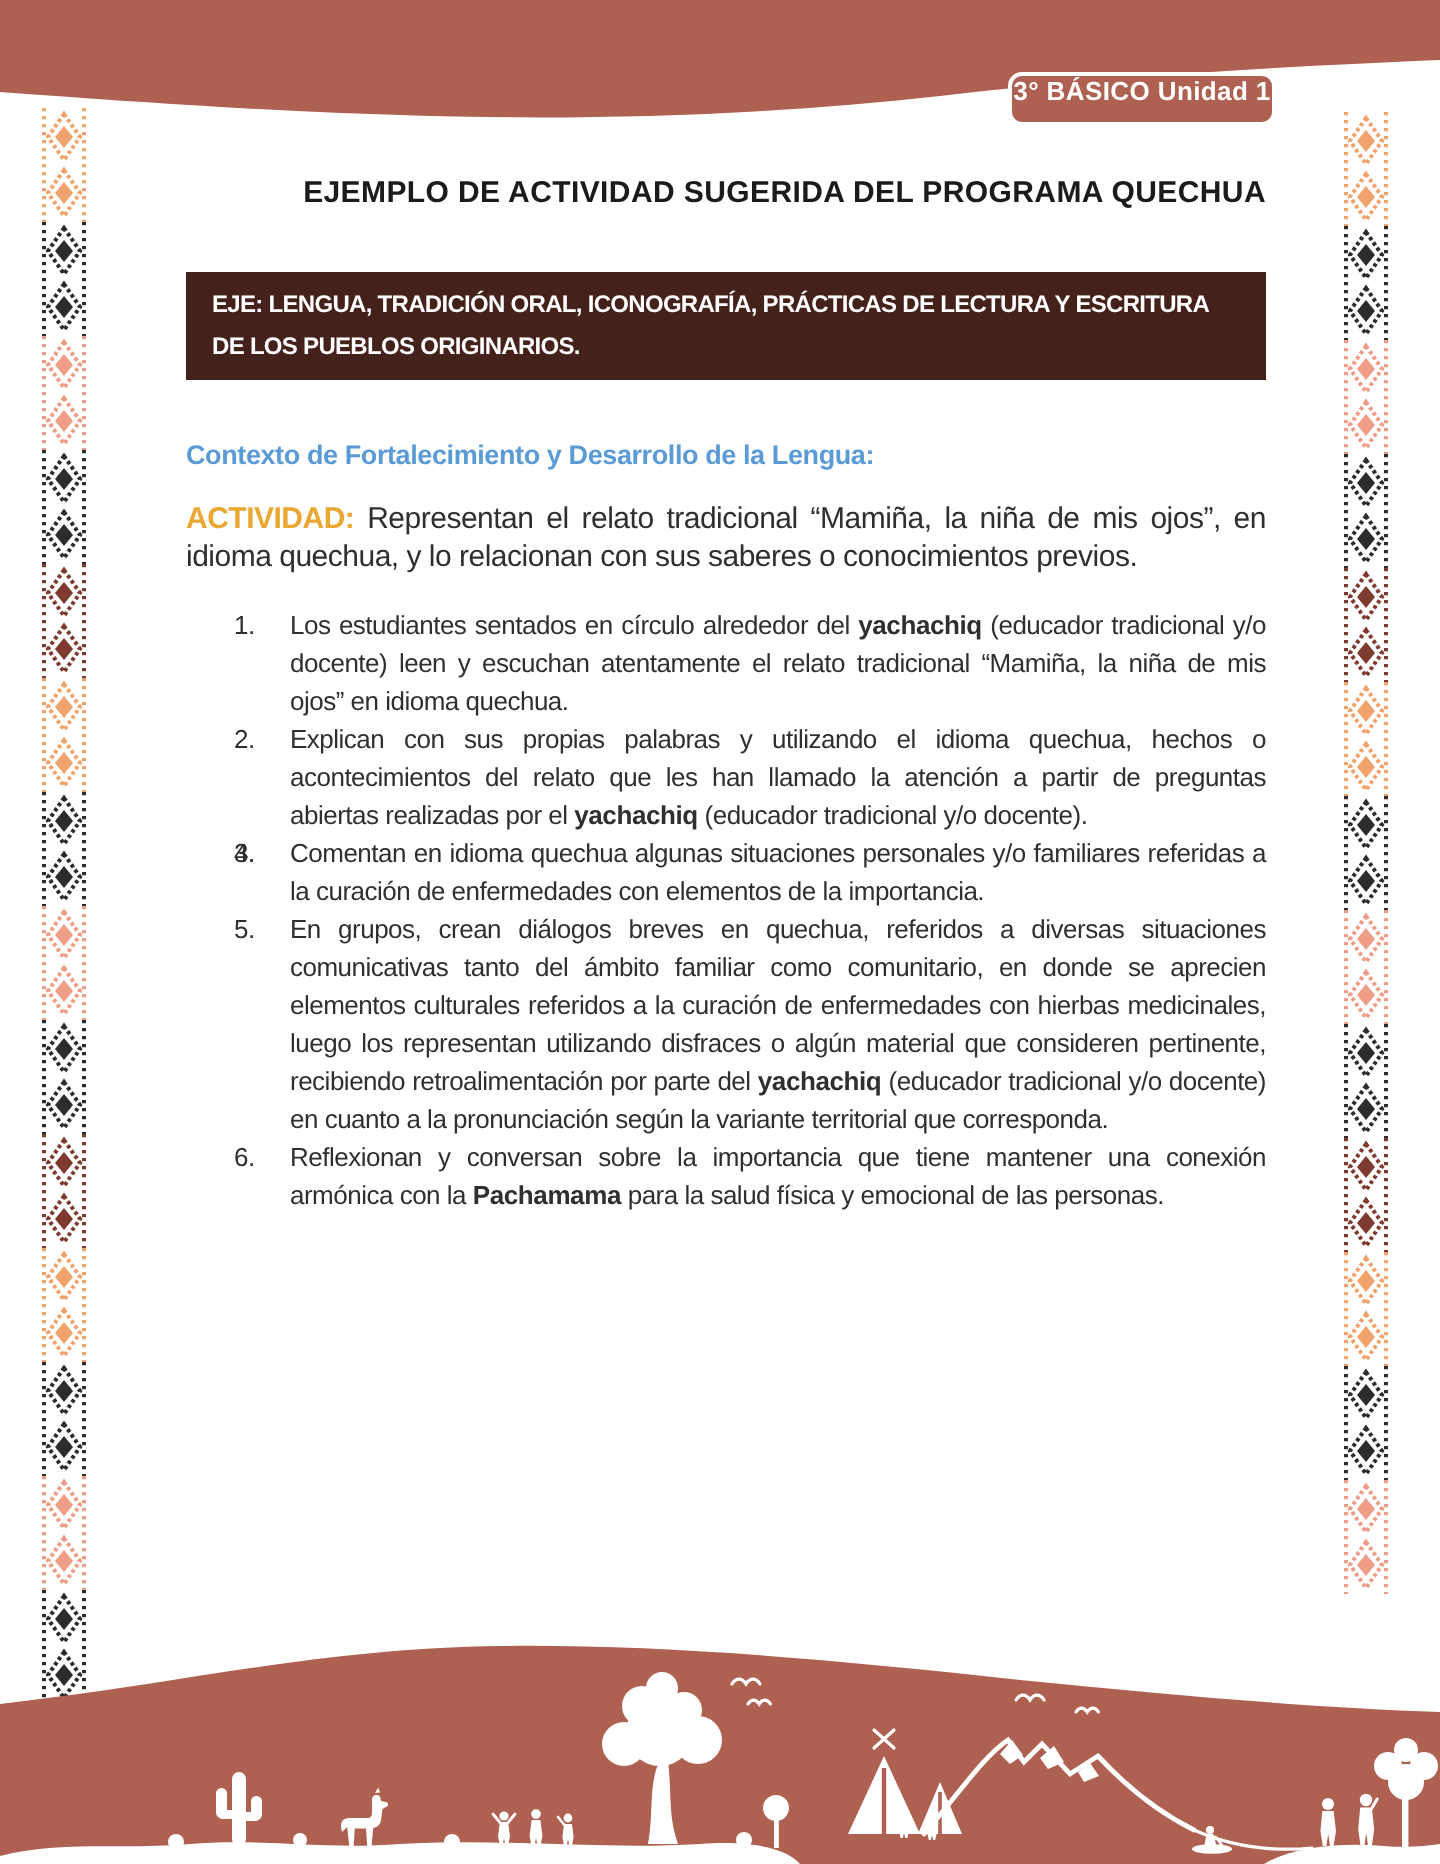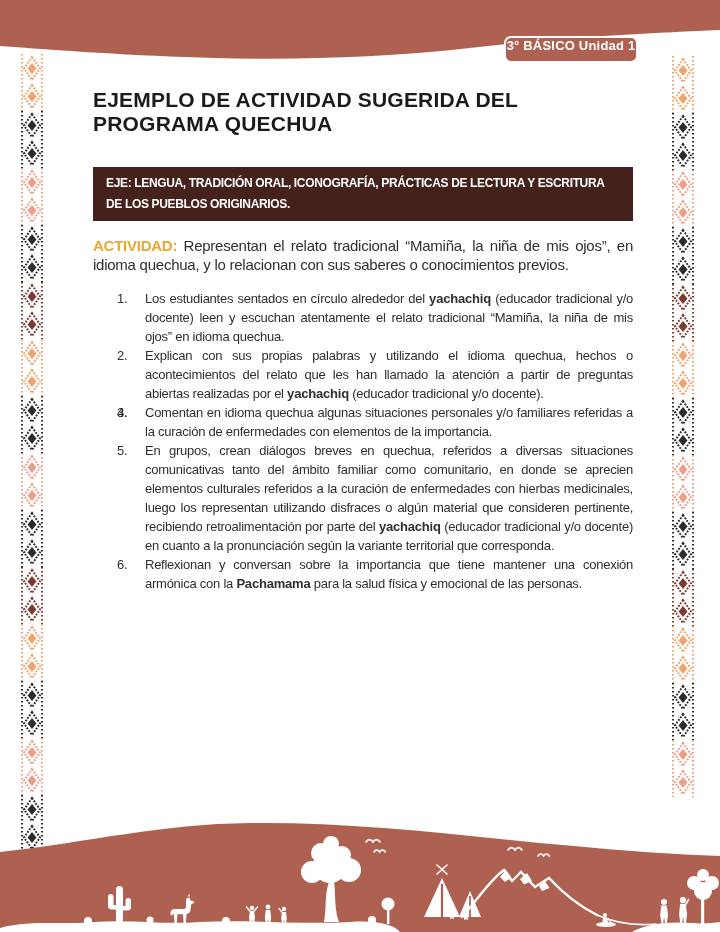--- a/index.html
+++ b/index.html
@@ -16,21 +16,21 @@
     color:#ffffff;font-size:13px;font-weight:bold;letter-spacing:.2px;white-space:nowrap;
   }
   
   .strip{position:absolute;width:24px;display:flex;flex-direction:column;}
   .strip-left{left:20px;top:54px;}
   .strip-right{left:671px;top:56px;}
   .strip svg{display:block;}
   
   .content{position:absolute;left:93px;top:80px;width:540px;}
   .page-title{
-    margin:8px 0 0 0;text-align:left;font-size:21px;font-weight:bold;
+    margin:8px 0 0 0;text-align:right;font-size:15px;font-weight:bold;
     color:#1d1b1a;letter-spacing:.2px;
   }
   .eje-banner{
     margin-top:31px;background:#44211b;color:#ffffff;
     font-weight:bold;font-size:12px;letter-spacing:-0.35px;line-height:1.75;
     padding:6px 13px;box-sizing:border-box;
   }
   .context-heading{
     margin-top:30px;color:#5b9bd5;font-weight:bold;font-size:13.5px;letter-spacing:-0.2px;
   }
@@ -386,20 +386,21 @@
     <path d="M12,37 L16.5,42.5 L12,48 L7.5,42.5 Z"></path>
   </g>
 </svg>
   </div>
 
 <div class="content">
   <h1 class="page-title">EJEMPLO DE ACTIVIDAD SUGERIDA DEL PROGRAMA QUECHUA</h1>
 
   <div class="eje-banner">EJE: LENGUA, TRADICIÓN ORAL, ICONOGRAFÍA, PRÁCTICAS DE LECTURA Y ESCRITURA DE LOS PUEBLOS ORIGINARIOS.</div>
 
+  <div class="context-heading">Contexto de Fortalecimiento y Desarrollo de la Lengua:</div>
 
   <p class="activity-para"><span class="activity-label">ACTIVIDAD:</span><span> Representan el relato tradicional “Mamiña, la niña de mis ojos”, en idioma quechua, y lo relacionan con sus saberes o conocimientos previos.</span></p>
 
 
   <ol class="examples">
       <li><span class="num">1.</span><span>Los estudiantes sentados en círculo alrededor del </span><b>yachachiq</b><span> (educador tradicional y/o docente) leen y escuchan atentamente el relato tradicional “Mamiña, la niña de mis ojos” en idioma quechua.</span></li>
       <li><span class="num">2.</span><span>Explican con sus propias palabras y utilizando el idioma quechua, hechos o acontecimientos del relato que les han llamado la atención a partir de preguntas abiertas realizadas por el </span><b>yachachiq</b><span> (educador tradicional y/o docente).</span></li>
       <li><span class="num">3.</span></li>
       <li><span class="num">4.</span><span>Comentan en idioma quechua algunas situaciones personales y/o familiares referidas a la curación de enfermedades con elementos de la importancia.</span></li>
       <li><span class="num">5.</span><span>En grupos, crean diálogos breves en quechua, referidos a diversas situaciones comunicativas tanto del ámbito familiar como comunitario, en donde se aprecien elementos culturales referidos a la curación de enfermedades con hierbas medicinales, luego los representan utilizando disfraces o algún material que consideren pertinente, recibiendo retroalimentación por parte del </span><b>yachachiq</b><span> (educador tradicional y/o docente) en cuanto a la pronunciación según la variante territorial que corresponda.</span></li>

